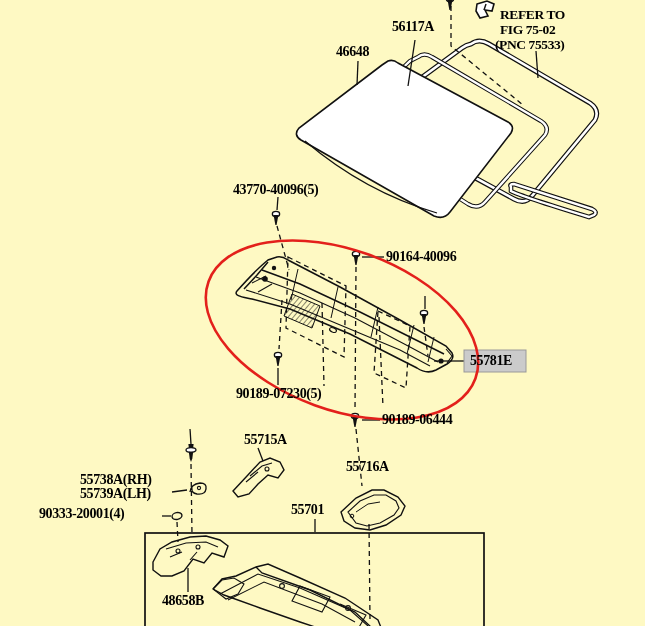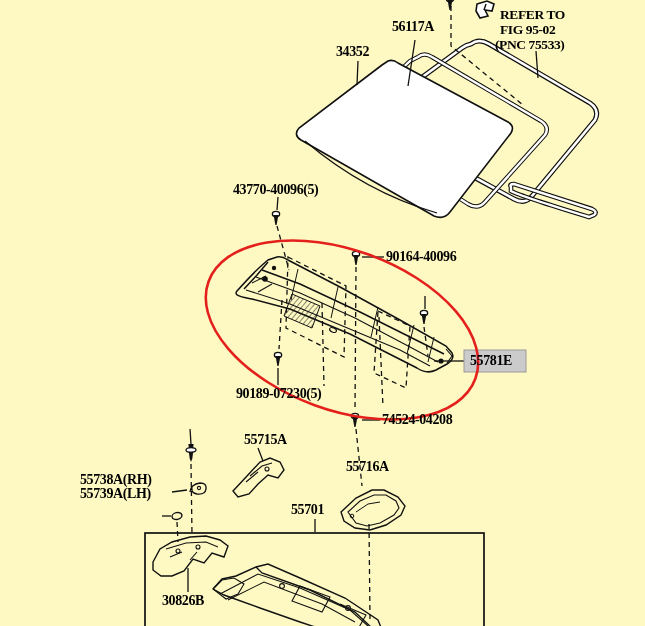--- a/index.html
+++ b/index.html
@@ -154,29 +154,30 @@
     <path d="M228,600 L264,582 L322,604 L355,622" stroke-width="1.1"></path>
     <path d="M300,586 L330,597 L322,612 L292,601 Z" stroke-width="1.1"></path>
     <path d="M340,604 L366,615 L358,629" stroke-width="1.1"></path>
     <path d="M213,589 L222,580 L234,578 L244,584 L238,594 L226,599 Z" stroke-width="1.1"></path>
     <circle cx="282" cy="586" r="2.4" stroke-width="1.1"></circle>
     <circle cx="348" cy="608" r="2.4" stroke-width="1.1"></circle>
   </g>
 </svg>
 
   <div class="lbl note" style="left:500px;top:7px">REFER TO</div>
-  <div class="lbl note" style="left:500px;top:22px">FIG 95-02</div>
+  <div class="lbl note" style="left:500px;top:22px">FIG 75-02</div>
   <div class="lbl note" style="left:495px;top:37px">(PNC 75533)</div>
 
   <div class="lbl" style="left:392px;top:19px">56117A</div>
-  <div class="lbl" style="left:336px;top:44px">34352</div>
+  <div class="lbl" style="left:336px;top:44px">46648</div>
   <div class="lbl" style="left:233px;top:182px">43770-40096(5)</div>
   <div class="lbl" style="left:386px;top:249px">90164-40096</div>
   <div class="lbl sel" style="left:470px;top:353px">55781E</div>
   <div class="lbl" style="left:236px;top:386px">90189-07230(5)</div>
-  <div class="lbl" style="left:382px;top:412px">74524-04208</div>
+  <div class="lbl" style="left:382px;top:412px">90189-06444</div>
   <div class="lbl" style="left:244px;top:432px">55715A</div>
   <div class="lbl" style="left:80px;top:472px">55738A(RH)</div>
   <div class="lbl" style="left:80px;top:486px">55739A(LH)</div>
+  <div class="lbl" style="left:39px;top:506px">90333-20001(4)</div>
   <div class="lbl" style="left:346px;top:459px">55716A</div>
   <div class="lbl" style="left:291px;top:502px">55701</div>
-  <div class="lbl" style="left:162px;top:593px">30826B</div>
+  <div class="lbl" style="left:162px;top:593px">48658B</div>
 </div>
 
 </body></html>

